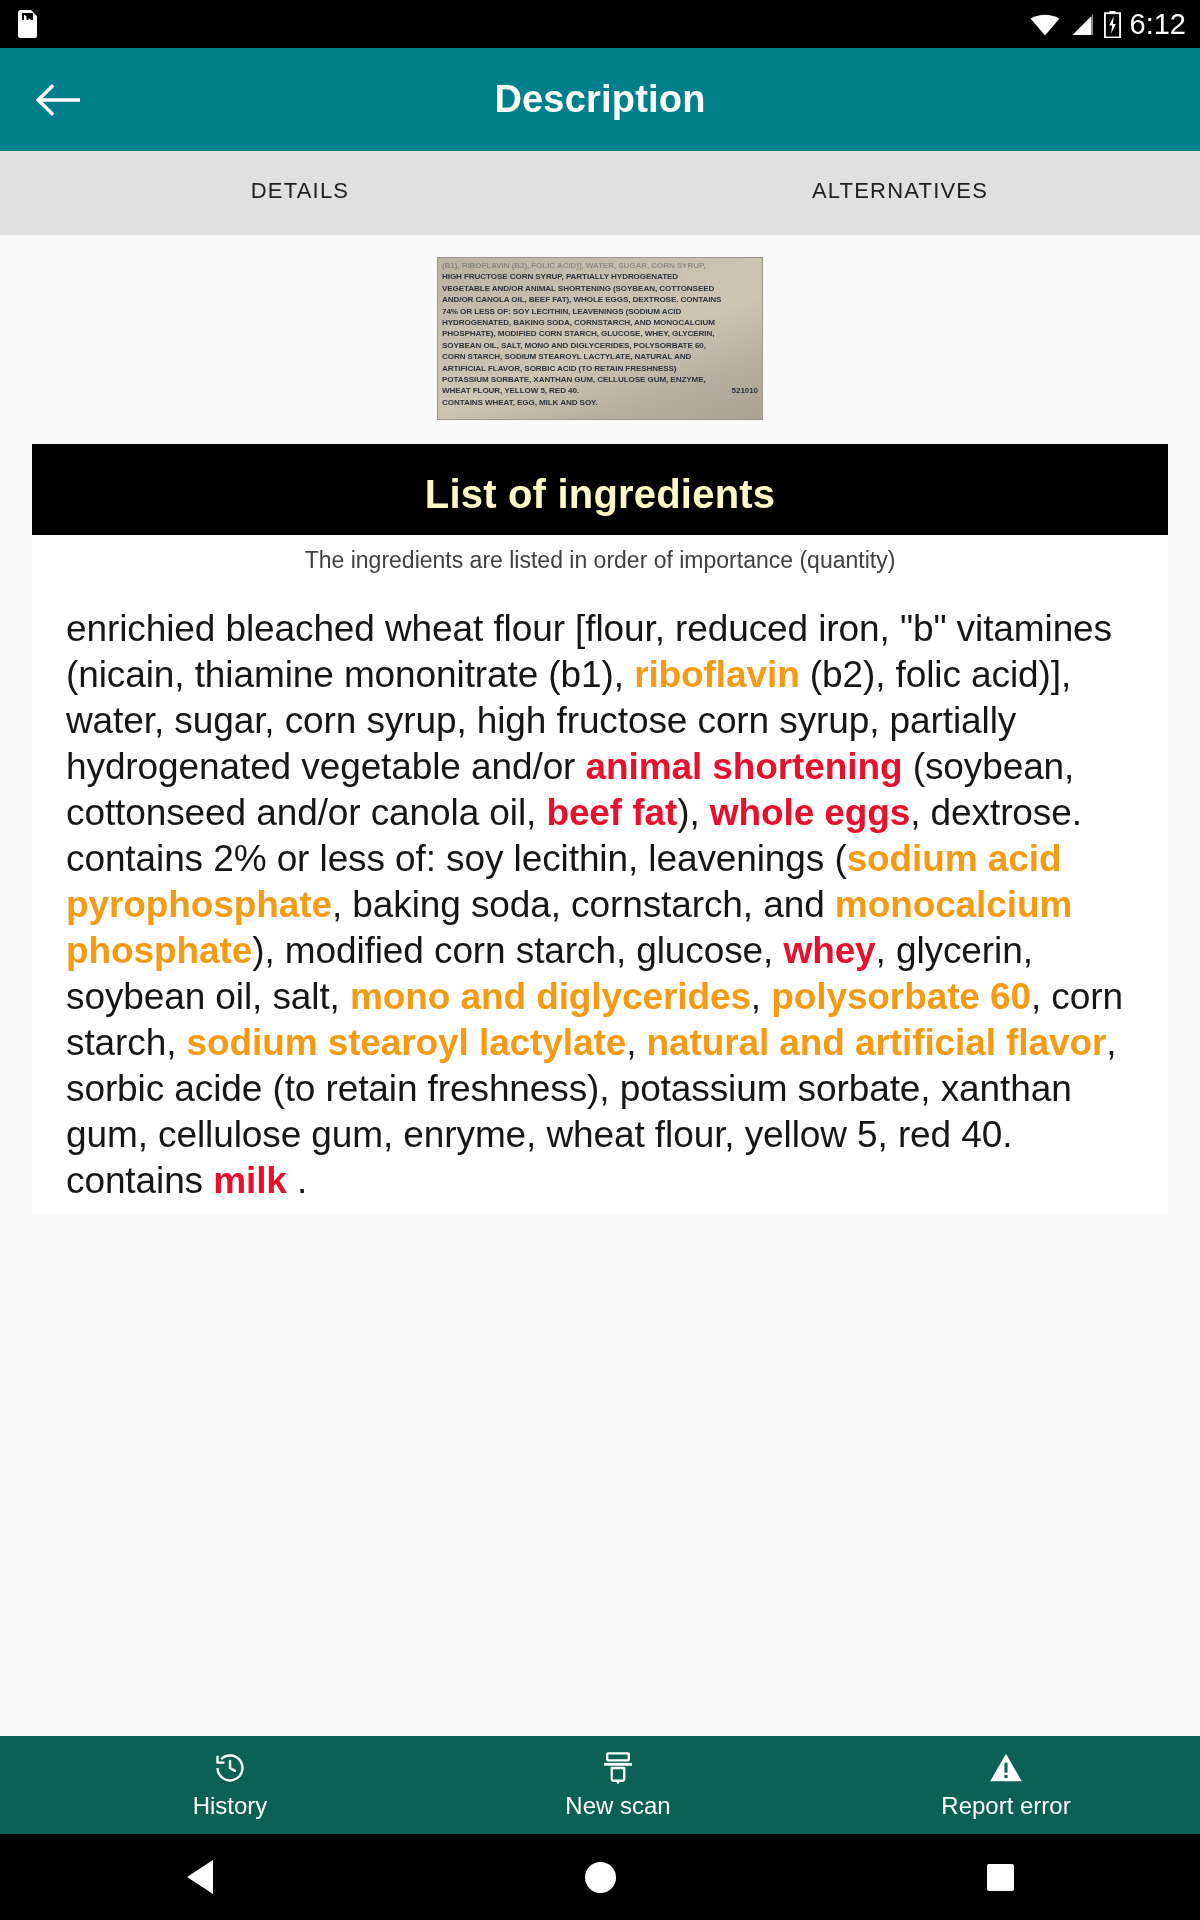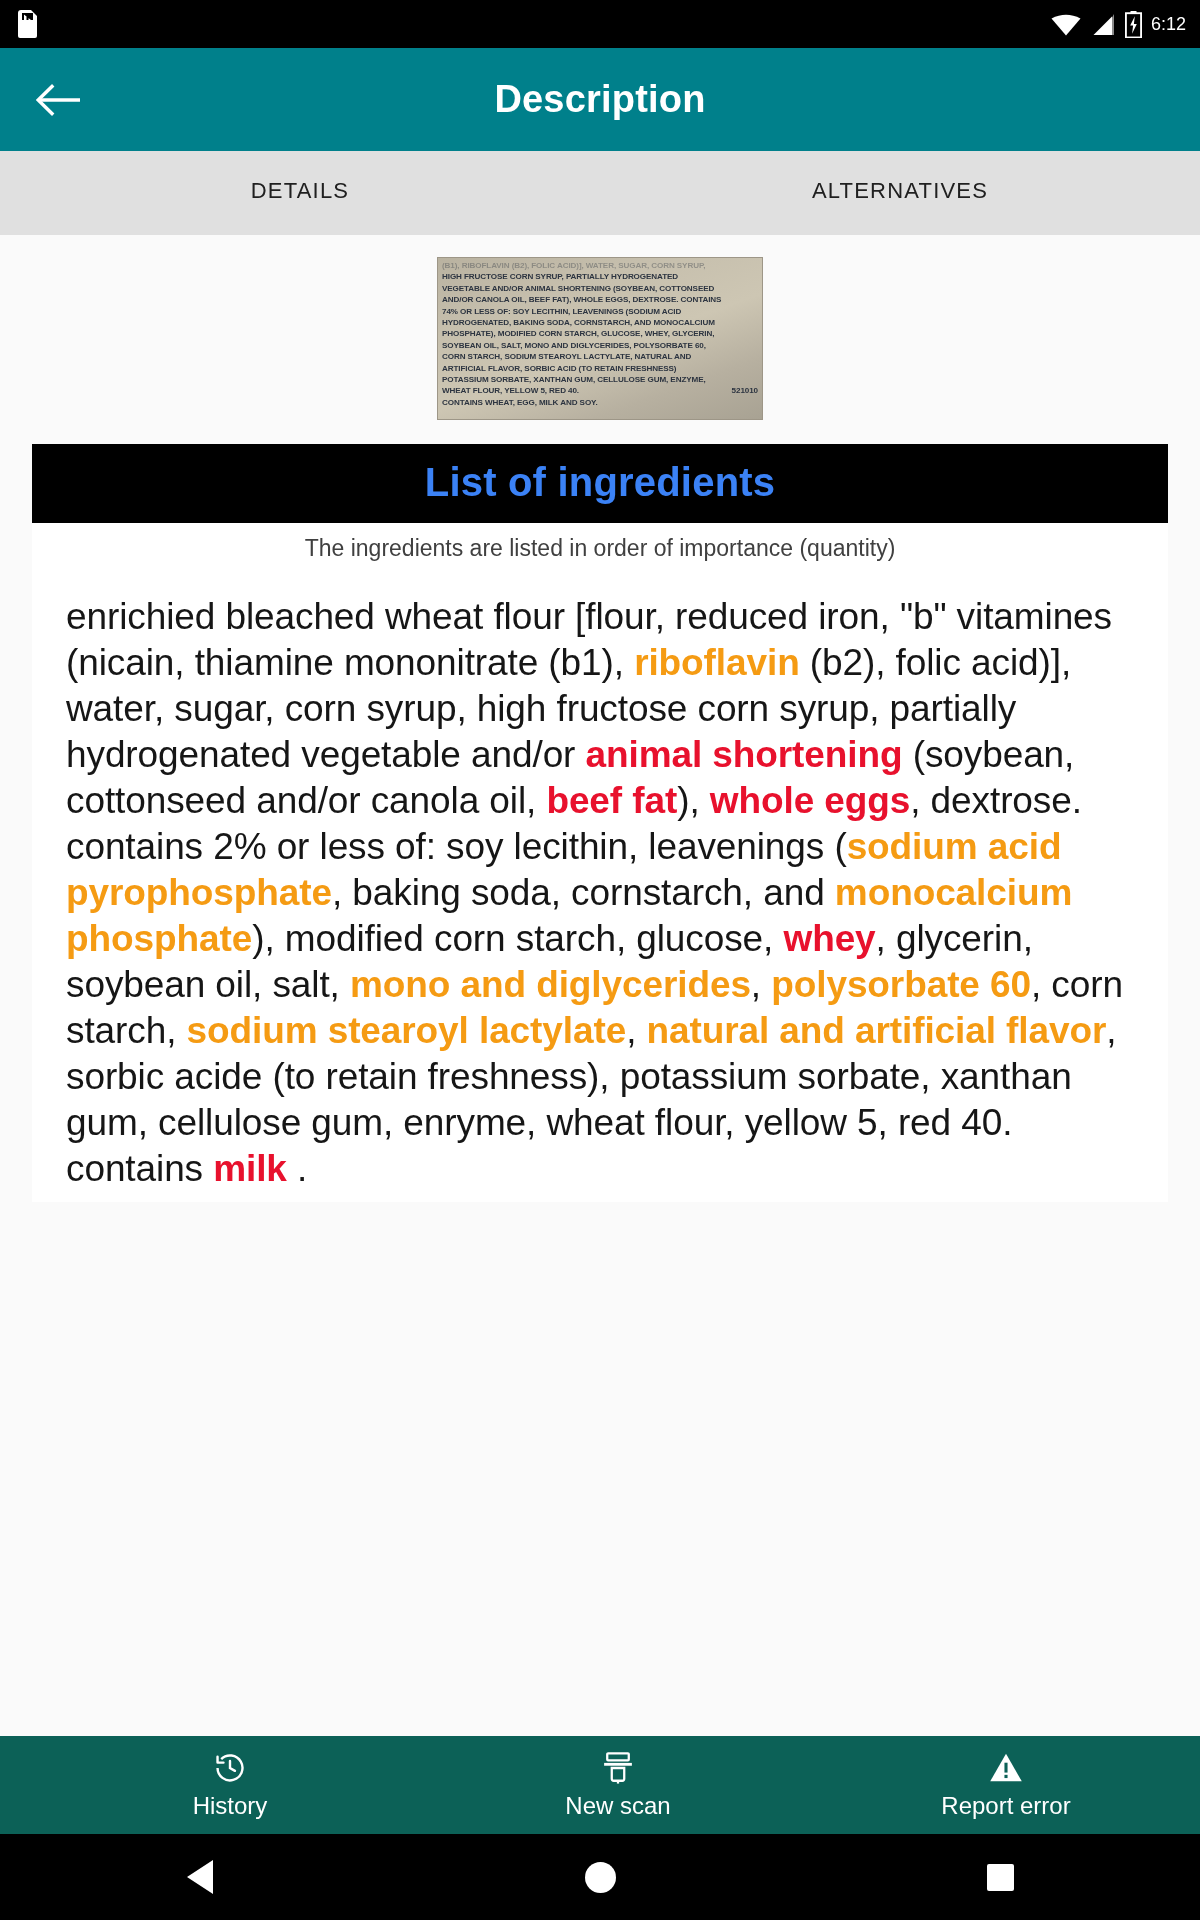--- a/index.html
+++ b/index.html
@@ -51,21 +51,21 @@
     top:0; right:0;
     width:6px; height:6px;
     background:#000;
     clip-path: polygon(100% 0, 0 0, 100% 100%);
   }
   .wifi-icon { width: 30px; height: 23px; }
   .signal-icon { width: 26px; height: 23px; }
   .battery-icon { width: 17px; height: 27px; }
   .clock {
     color: #ffffff;
-    font-size: 18px;
+    font-size: 29px;
     font-weight: 400;
     letter-spacing: 0px;
     line-height: 28px;
     font-family: "Liberation Sans", sans-serif;
   }
 
   
   .appbar {
     height: 103px;
     background: #00808b;
@@ -155,25 +155,25 @@
   .label-photo .lines div { white-space: nowrap; overflow: hidden; }
   .label-photo .faded { opacity: 0.35; }
   .label-photo .code { float: right; }
 
   .ing-card {
     margin: 0 32px;
     background: #ffffff;
   }
   .ing-banner {
     background: #000000;
-    color: #3b82f6;
+    color: #fef9c3;
     text-align: center;
     font-size: 40px;
     font-weight: bold;
-    padding: 16px 0 18px;
+    padding: 28px 0 18px;
     letter-spacing: 0.2px;
   }
   .ing-sub {
     text-align: center;
     color: #404040;
     font-size: 23px;
     padding: 12px 0 10px;
     letter-spacing: 0px;
   }
   .ing-body {

